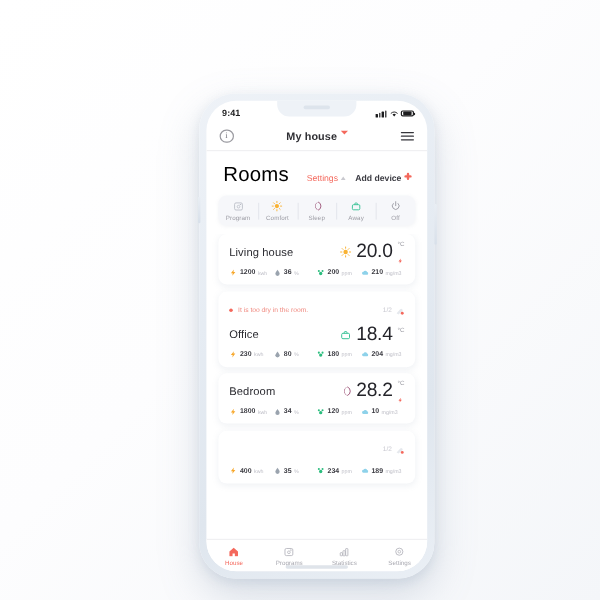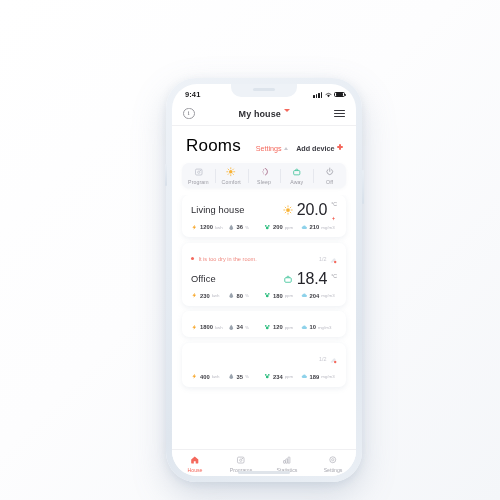--- a/index.html
+++ b/index.html
@@ -446,20 +446,38 @@
                   <svg viewBox="0 0 16 16" width="6.5" height="6.5">
                     <path d="M4.6 12.2 a3 3 0 0 1 .2-6 A3.9 3.9 0 0 1 12 6.6 a2.8 2.8 0 0 1-.4 5.6 Z" fill="#8ed2ea"></path>
                   </svg>
                 </span>
                 <span class="m-val">204</span>
                 <span class="m-unit">mg/m3</span>
               </div>
             </div>
           </div>
           <div class="card">
+            <div class="card-top">
+              <div class="room-name">Bedroom</div>
+              <div class="temp-block">
+                <span class="mode-ico">
+                  <svg viewBox="0 0 16 16" width="10" height="10">
+                    <path d="M10.2 2.2 a6.2 6.2 0 0 0 0 11.6 6.6 6.6 0 0 1 0-11.6 Z" fill="#8e3a63"></path>
+                    <path d="M10.2 2.2 a6.2 6.2 0 0 1 0 11.6" fill="none" stroke="#8e3a63" stroke-width="1.1"></path>
+                  </svg>
+                </span>
+                <span class="temp-val">28.2</span>
+                <span class="temp-units">
+                  <span class="unit-c">°C</span>
+                  <span class="heat-bolt"><svg viewBox="0 0 16 16" width="5" height="5">
+                      <path d="M9.6 1.6 L3.4 9.2 H7.2 L6.4 14.4 L12.6 6.6 H8.8 Z" fill="#f4685c"></path>
+                    </svg></span>
+                </span>
+              </div>
+            </div>
             <div class="metrics">
               <div class="metric">
                 <span class="m-ico">
                   <svg viewBox="0 0 16 16" width="6.5" height="6.5">
                     <path d="M9.6 1.6 L3.4 9.2 H7.2 L6.4 14.4 L12.6 6.6 H8.8 Z" fill="#f7a72a"></path>
                   </svg>
                 </span>
                 <span class="m-val">1800</span>
                 <span class="m-unit">kwh</span>
               </div>

